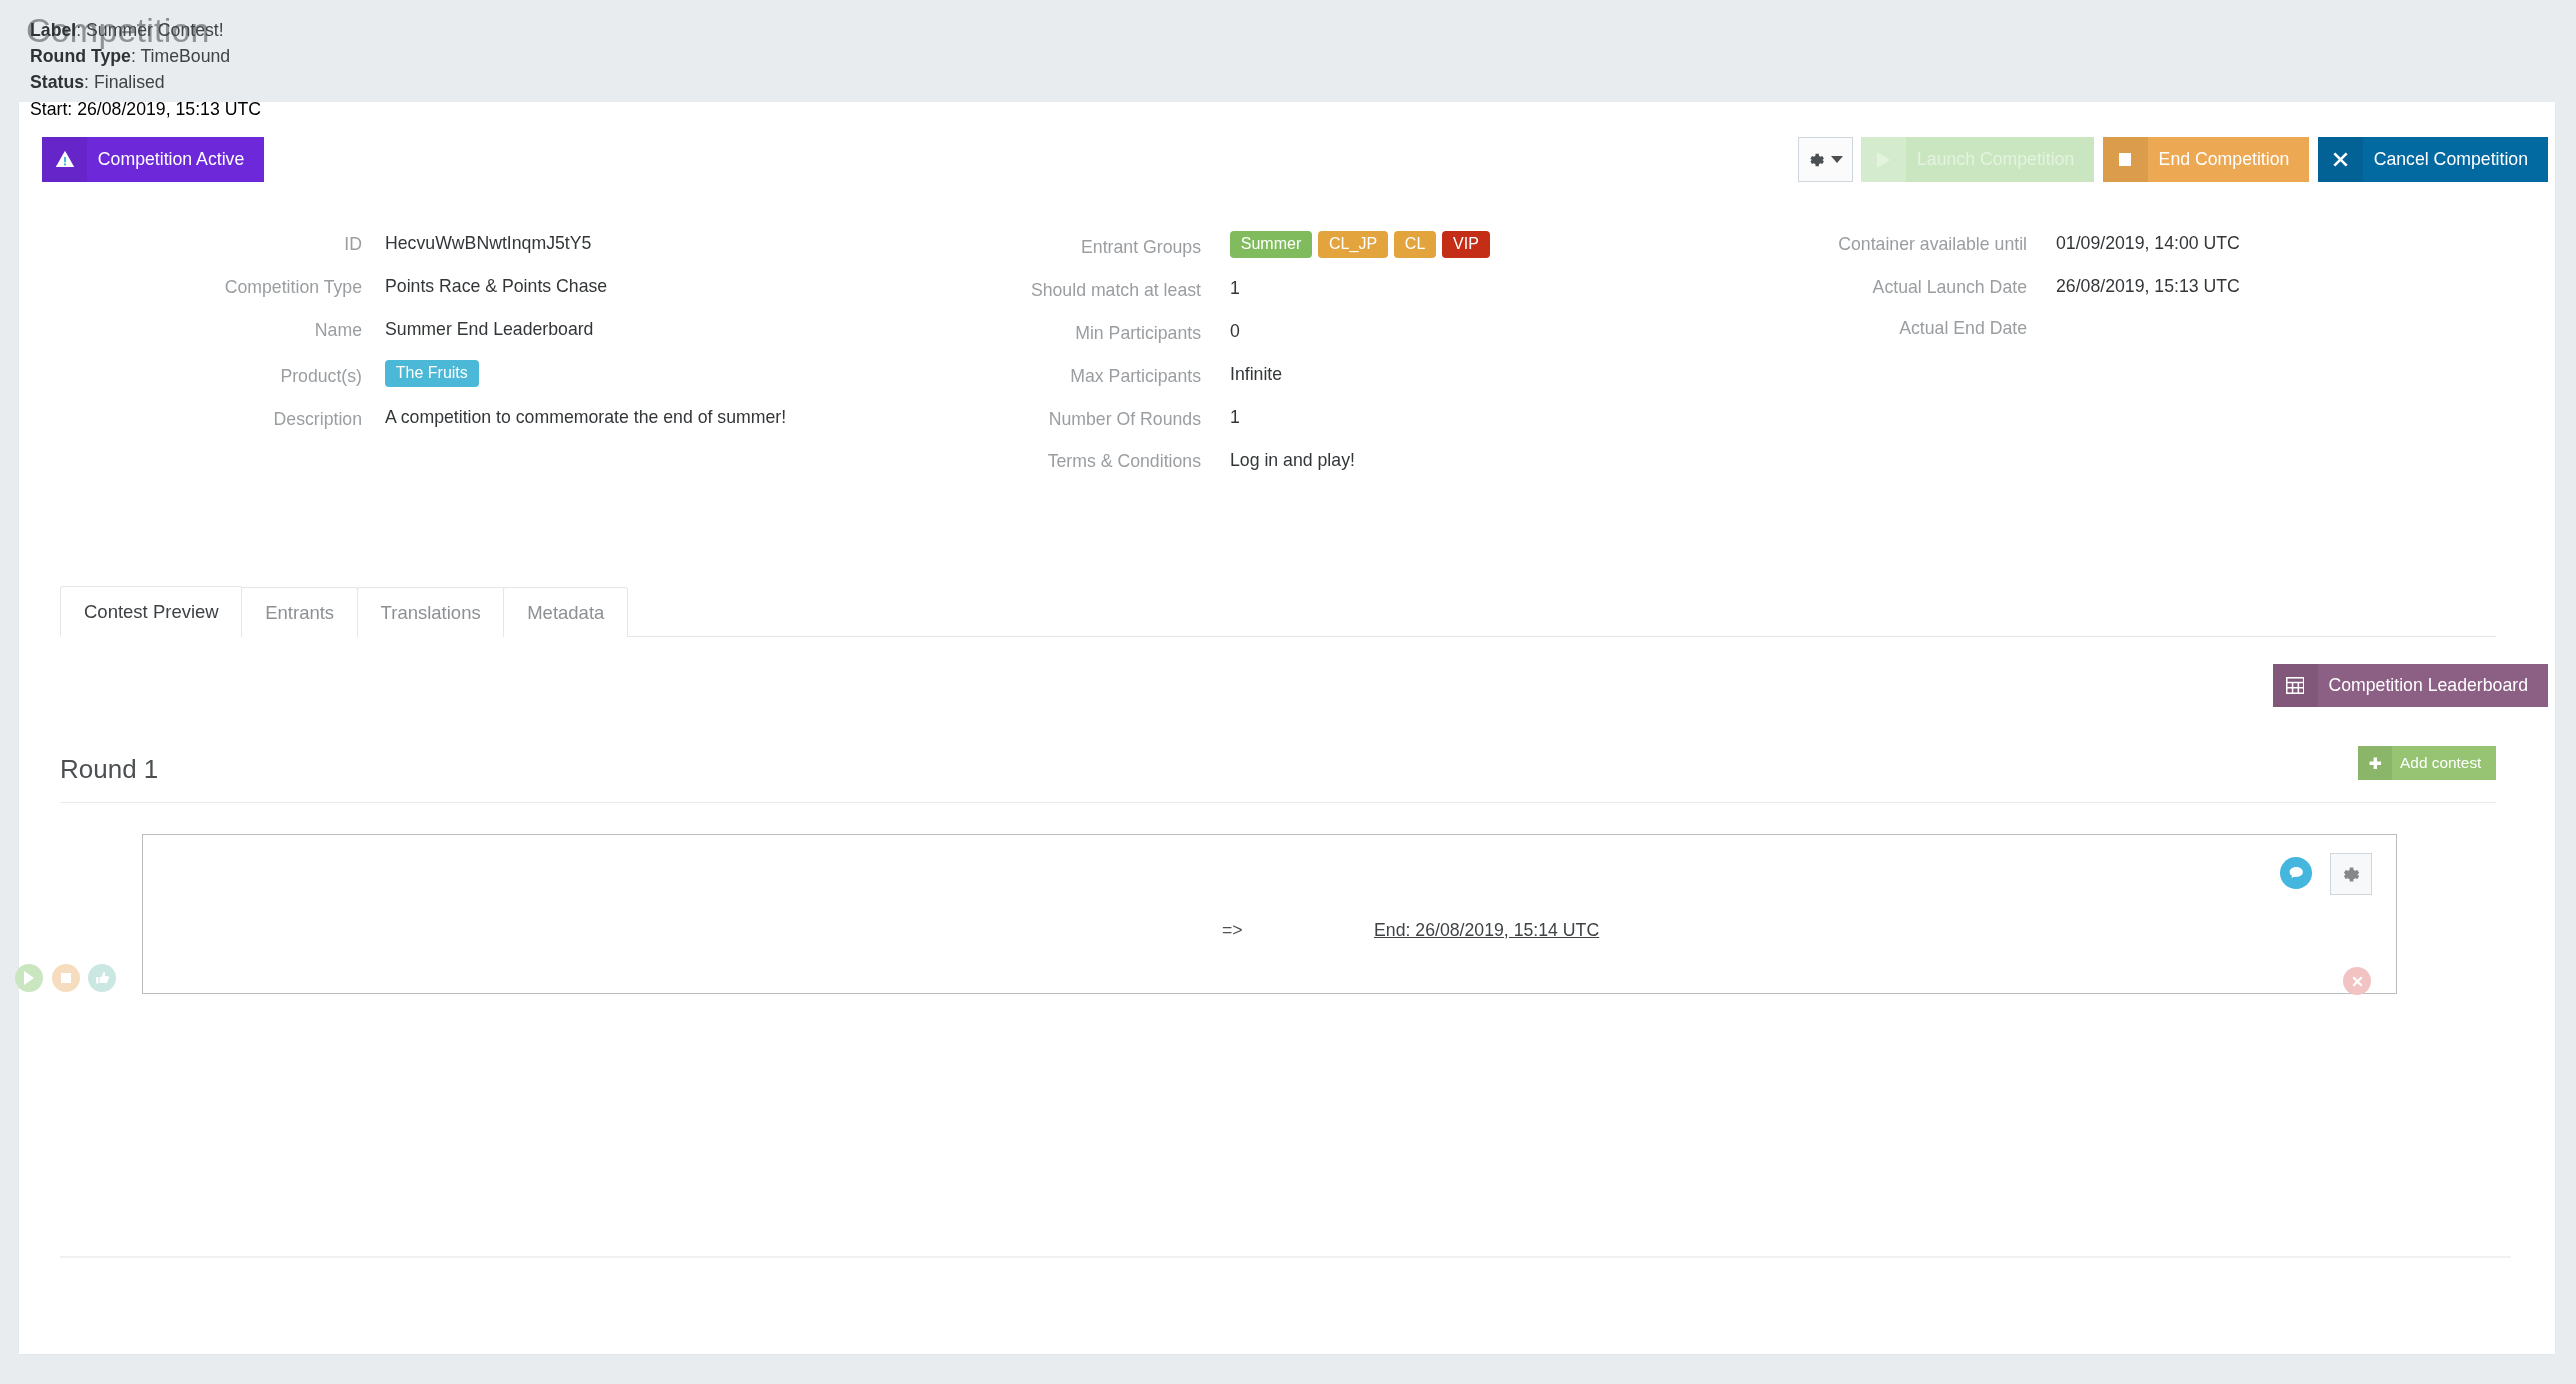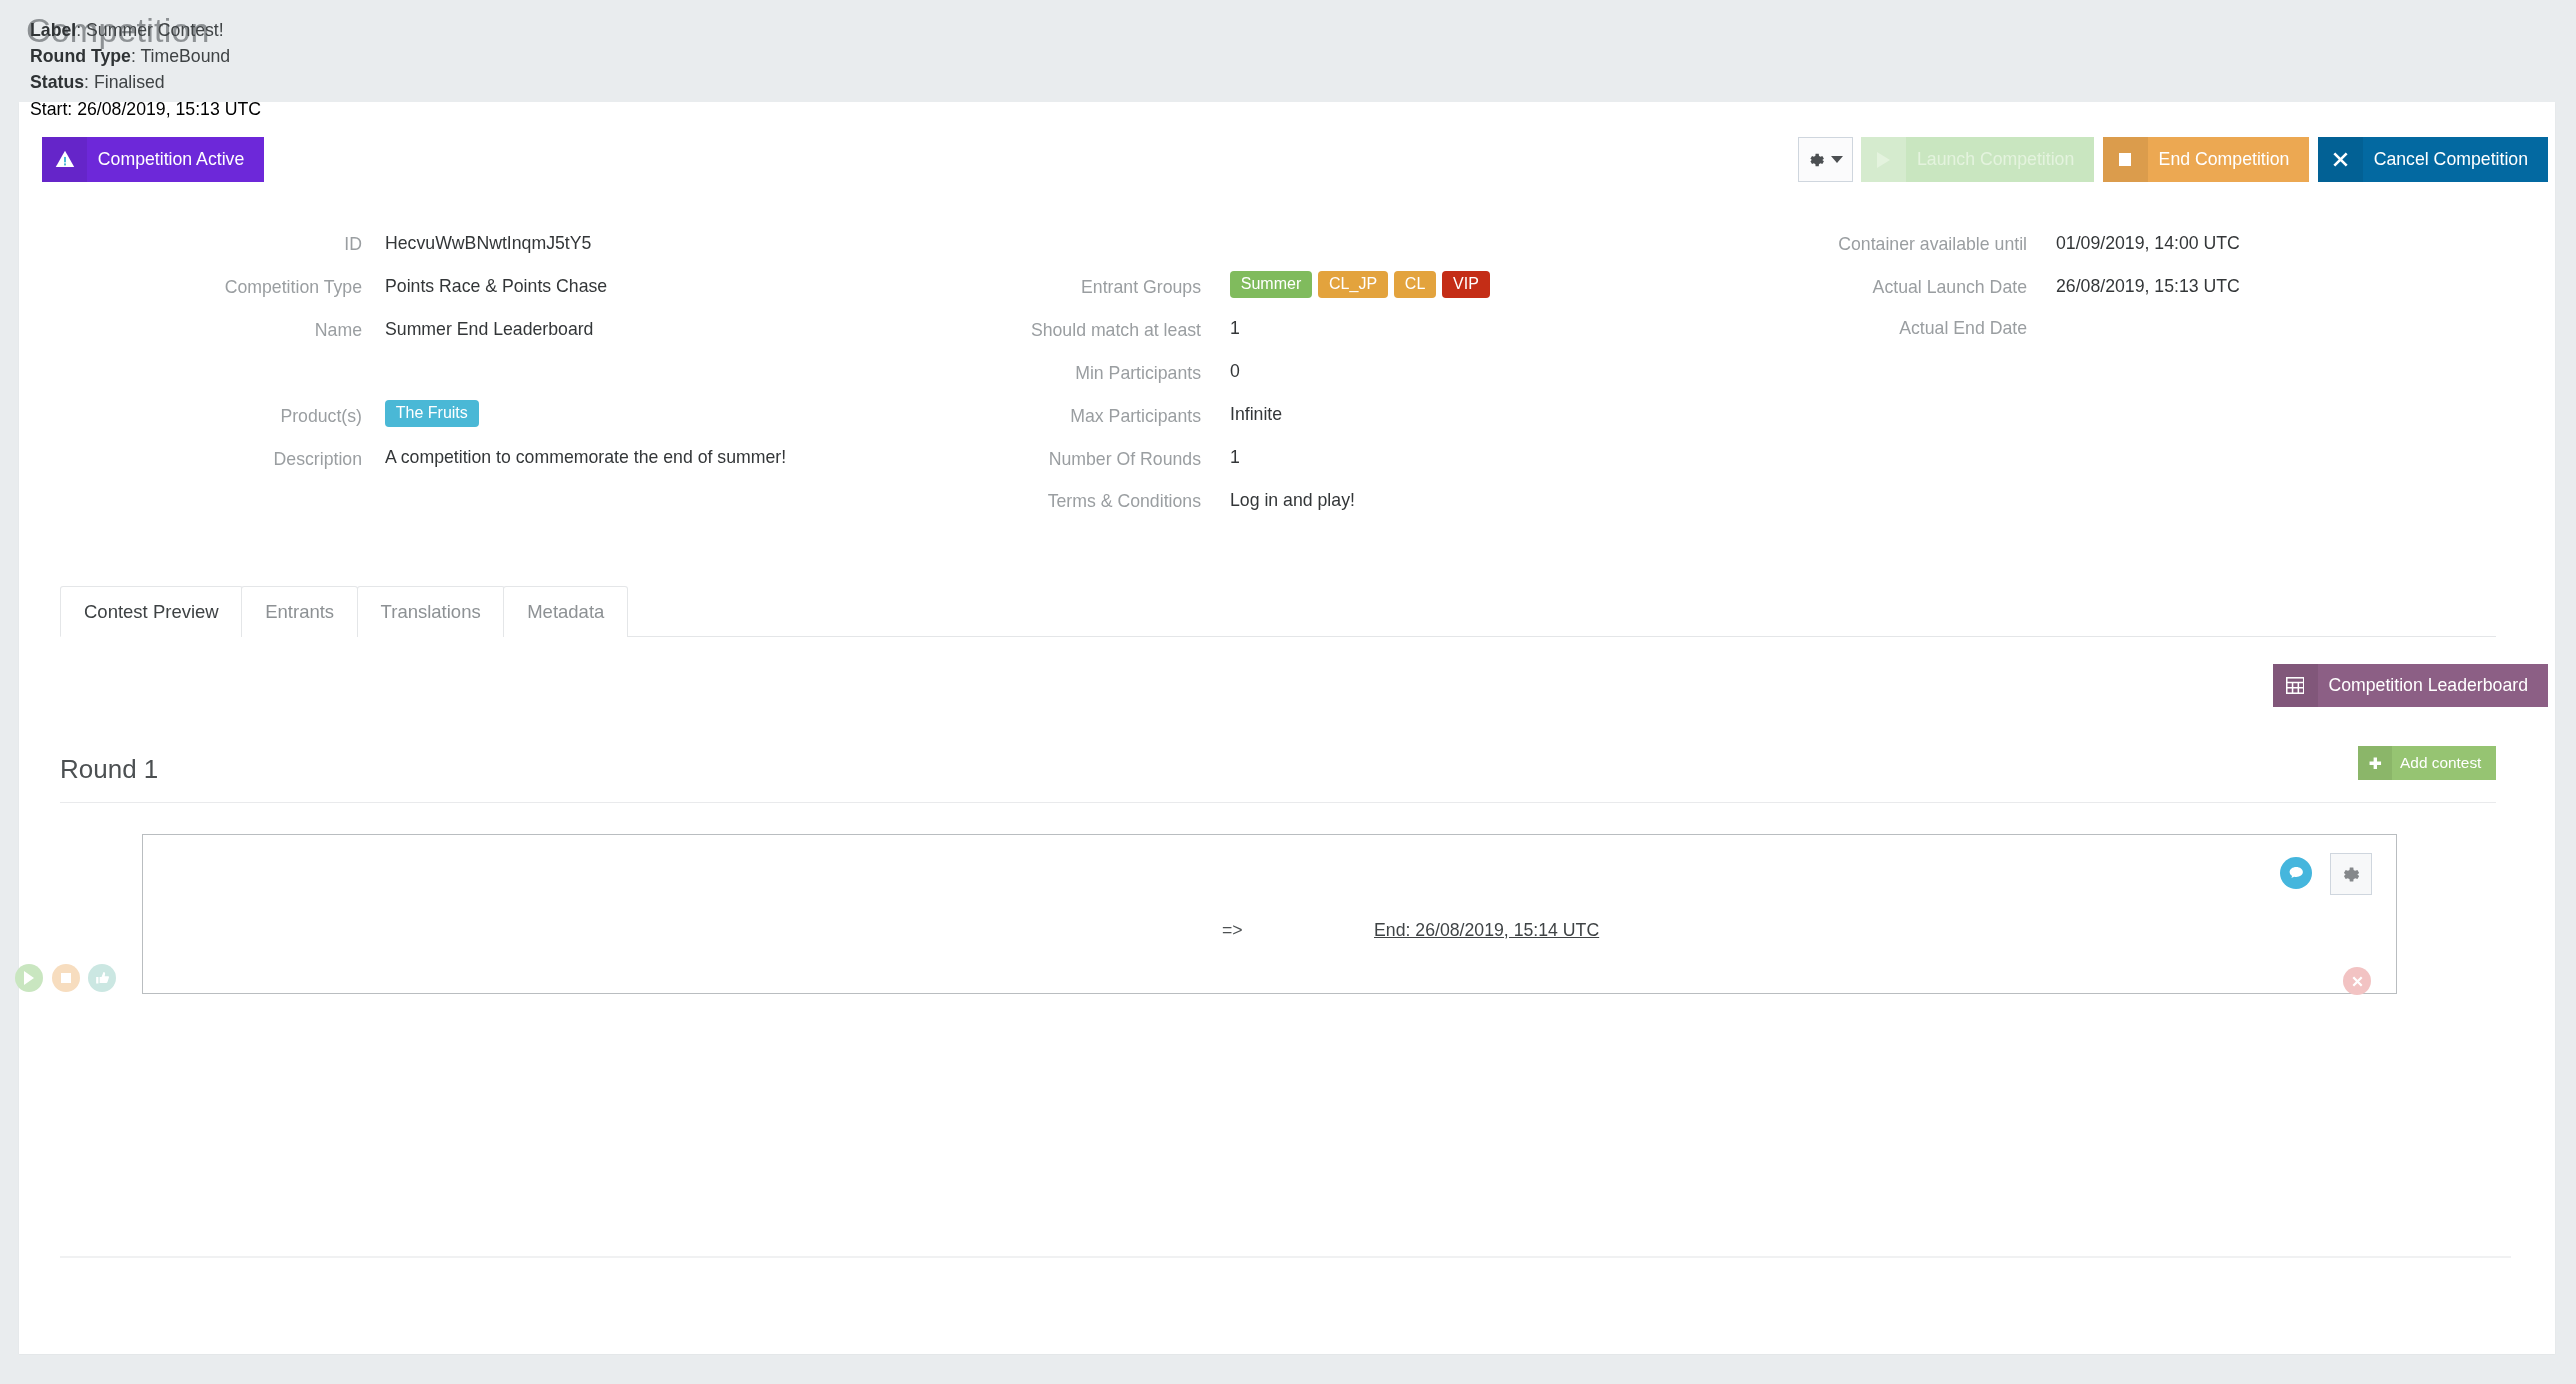--- a/index.html
+++ b/index.html
@@ -69,28 +69,28 @@
     flex: none; text-align: right; color: #9a9ea1;
     font-size: 17.7px; padding-top: 1.5px;
   }
   .row .v { color: #333638; font-size: 17.7px; line-height: 1.38; }
   #col-1 .k { width: 362px; } #col-1 .v { padding-left: 23px; width: 439px; }
   #col-2 .k { width: 353px; } #col-2 .v { padding-left: 29px; }
   #col-3 .k { width: 331px; } #col-3 .v { padding-left: 29px; }
 
   .tag {
     display: inline-block; padding: 3.9px 10.8px 5.4px; border-radius: 3.9px;
-    color: #fff; font-size: 16px; line-height: 1.1; margin-right: 6.2px; margin-top: 40px;
+    color: #fff; font-size: 16px; line-height: 1.1; margin-right: 6.2px;
   }
   .tag-row { display: flex; align-items: center; }
 
   
   #tabs {
     position: absolute; left: 60px; top: 586px;
-    display: flex; 
+    display: flex; align-items: flex-end;
     border-bottom: 1.5px solid #e4e6e8; width: 2436px;
   }
   .tab {
     padding: 14px 23px 13px; font-size: 18.5px; color: #8d9194;
     border: 1.5px solid #e4e6e8; border-bottom: none;
     background: #fff; margin-bottom: -1.5px; cursor: pointer;
     border-radius: 3.1px 3.1px 0 0; margin-right: -1.5px;
   }
   .tab.active { color: #3e4244; border-bottom: 1.5px solid #fff; }
 

